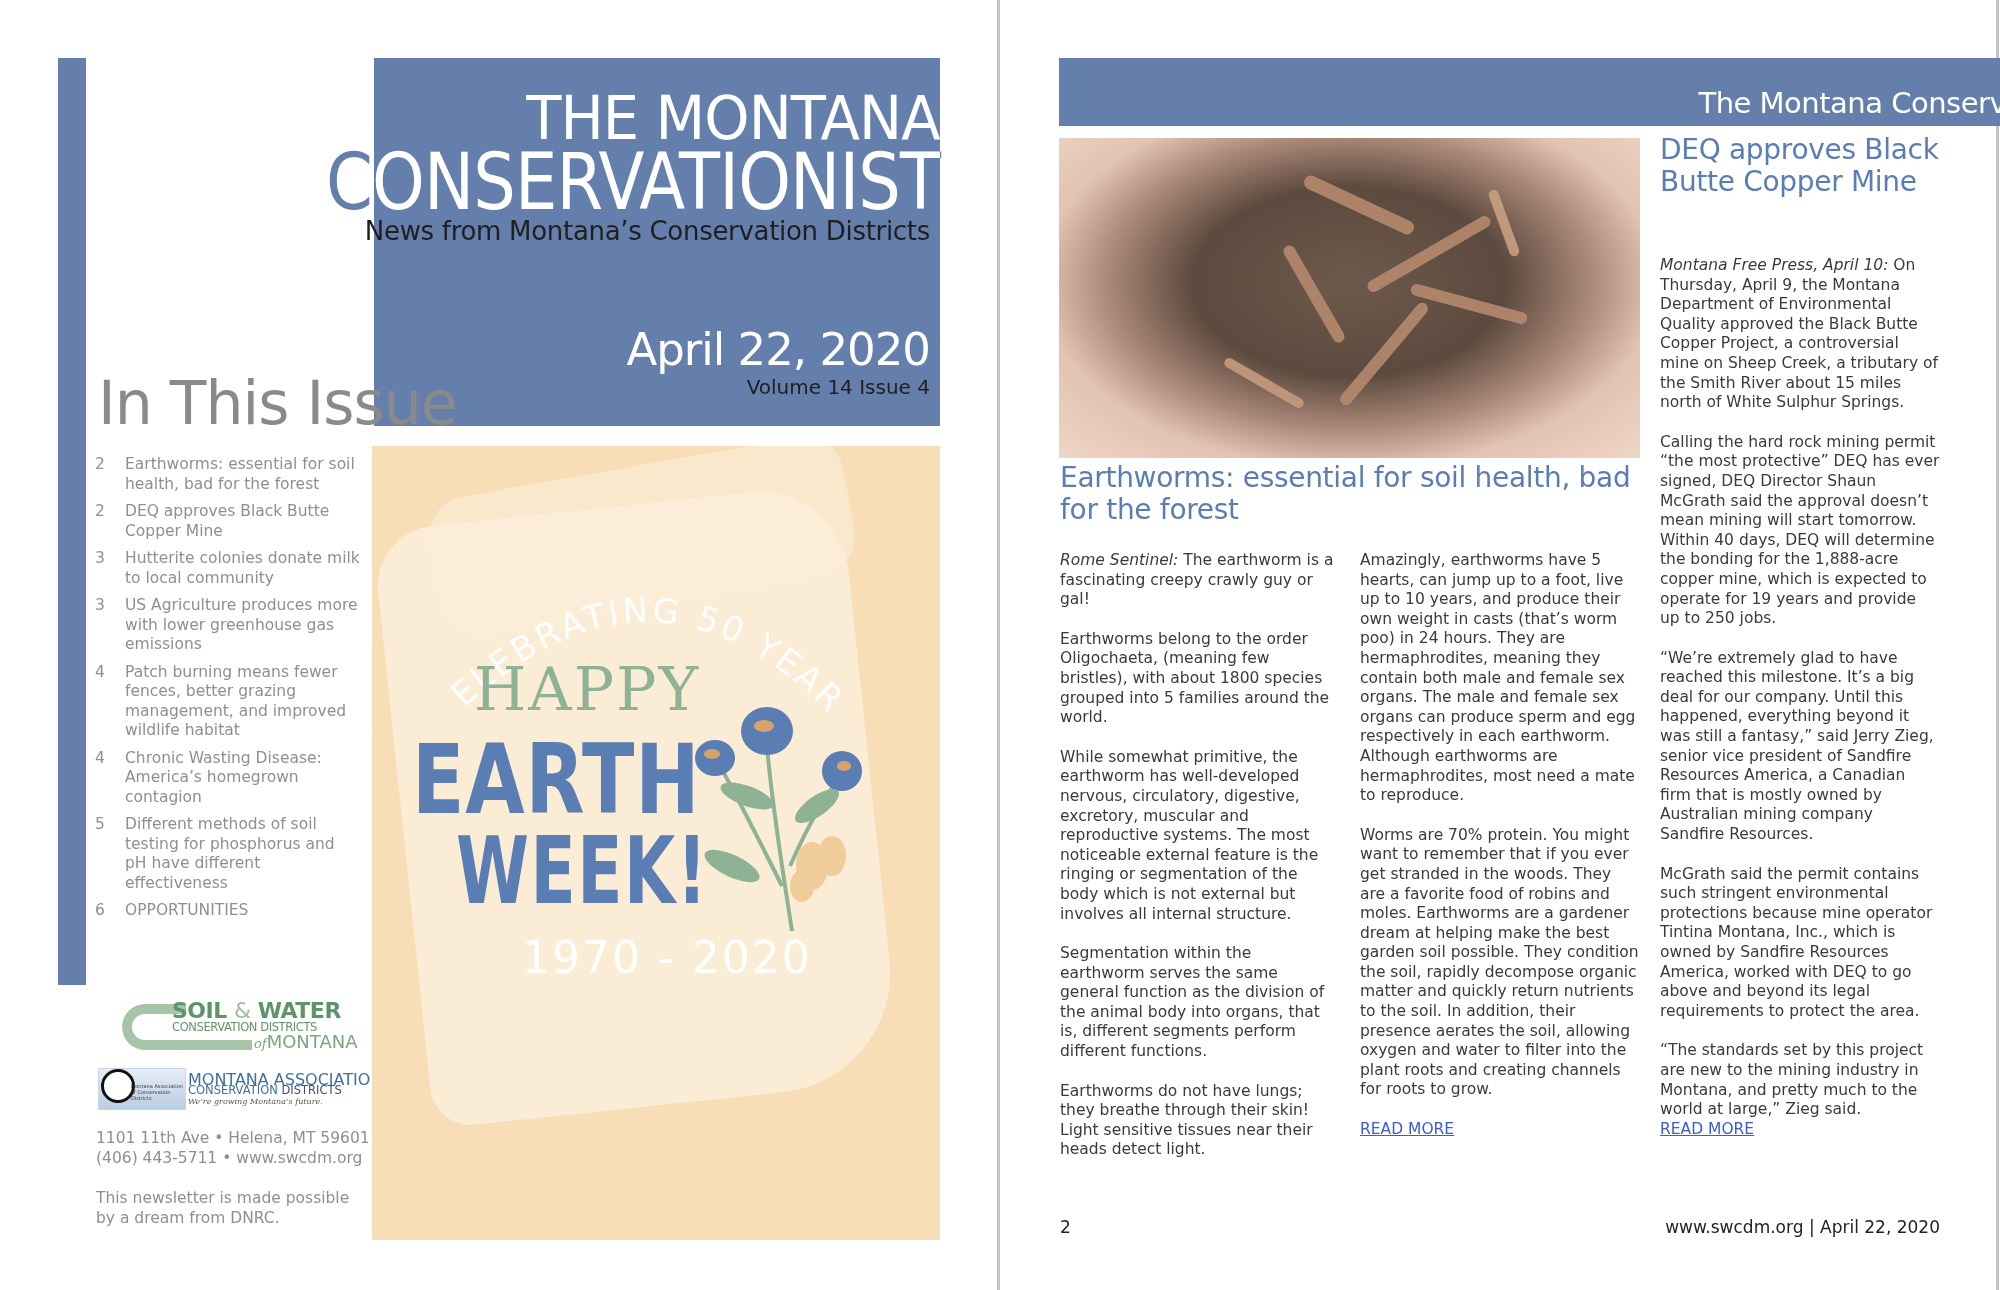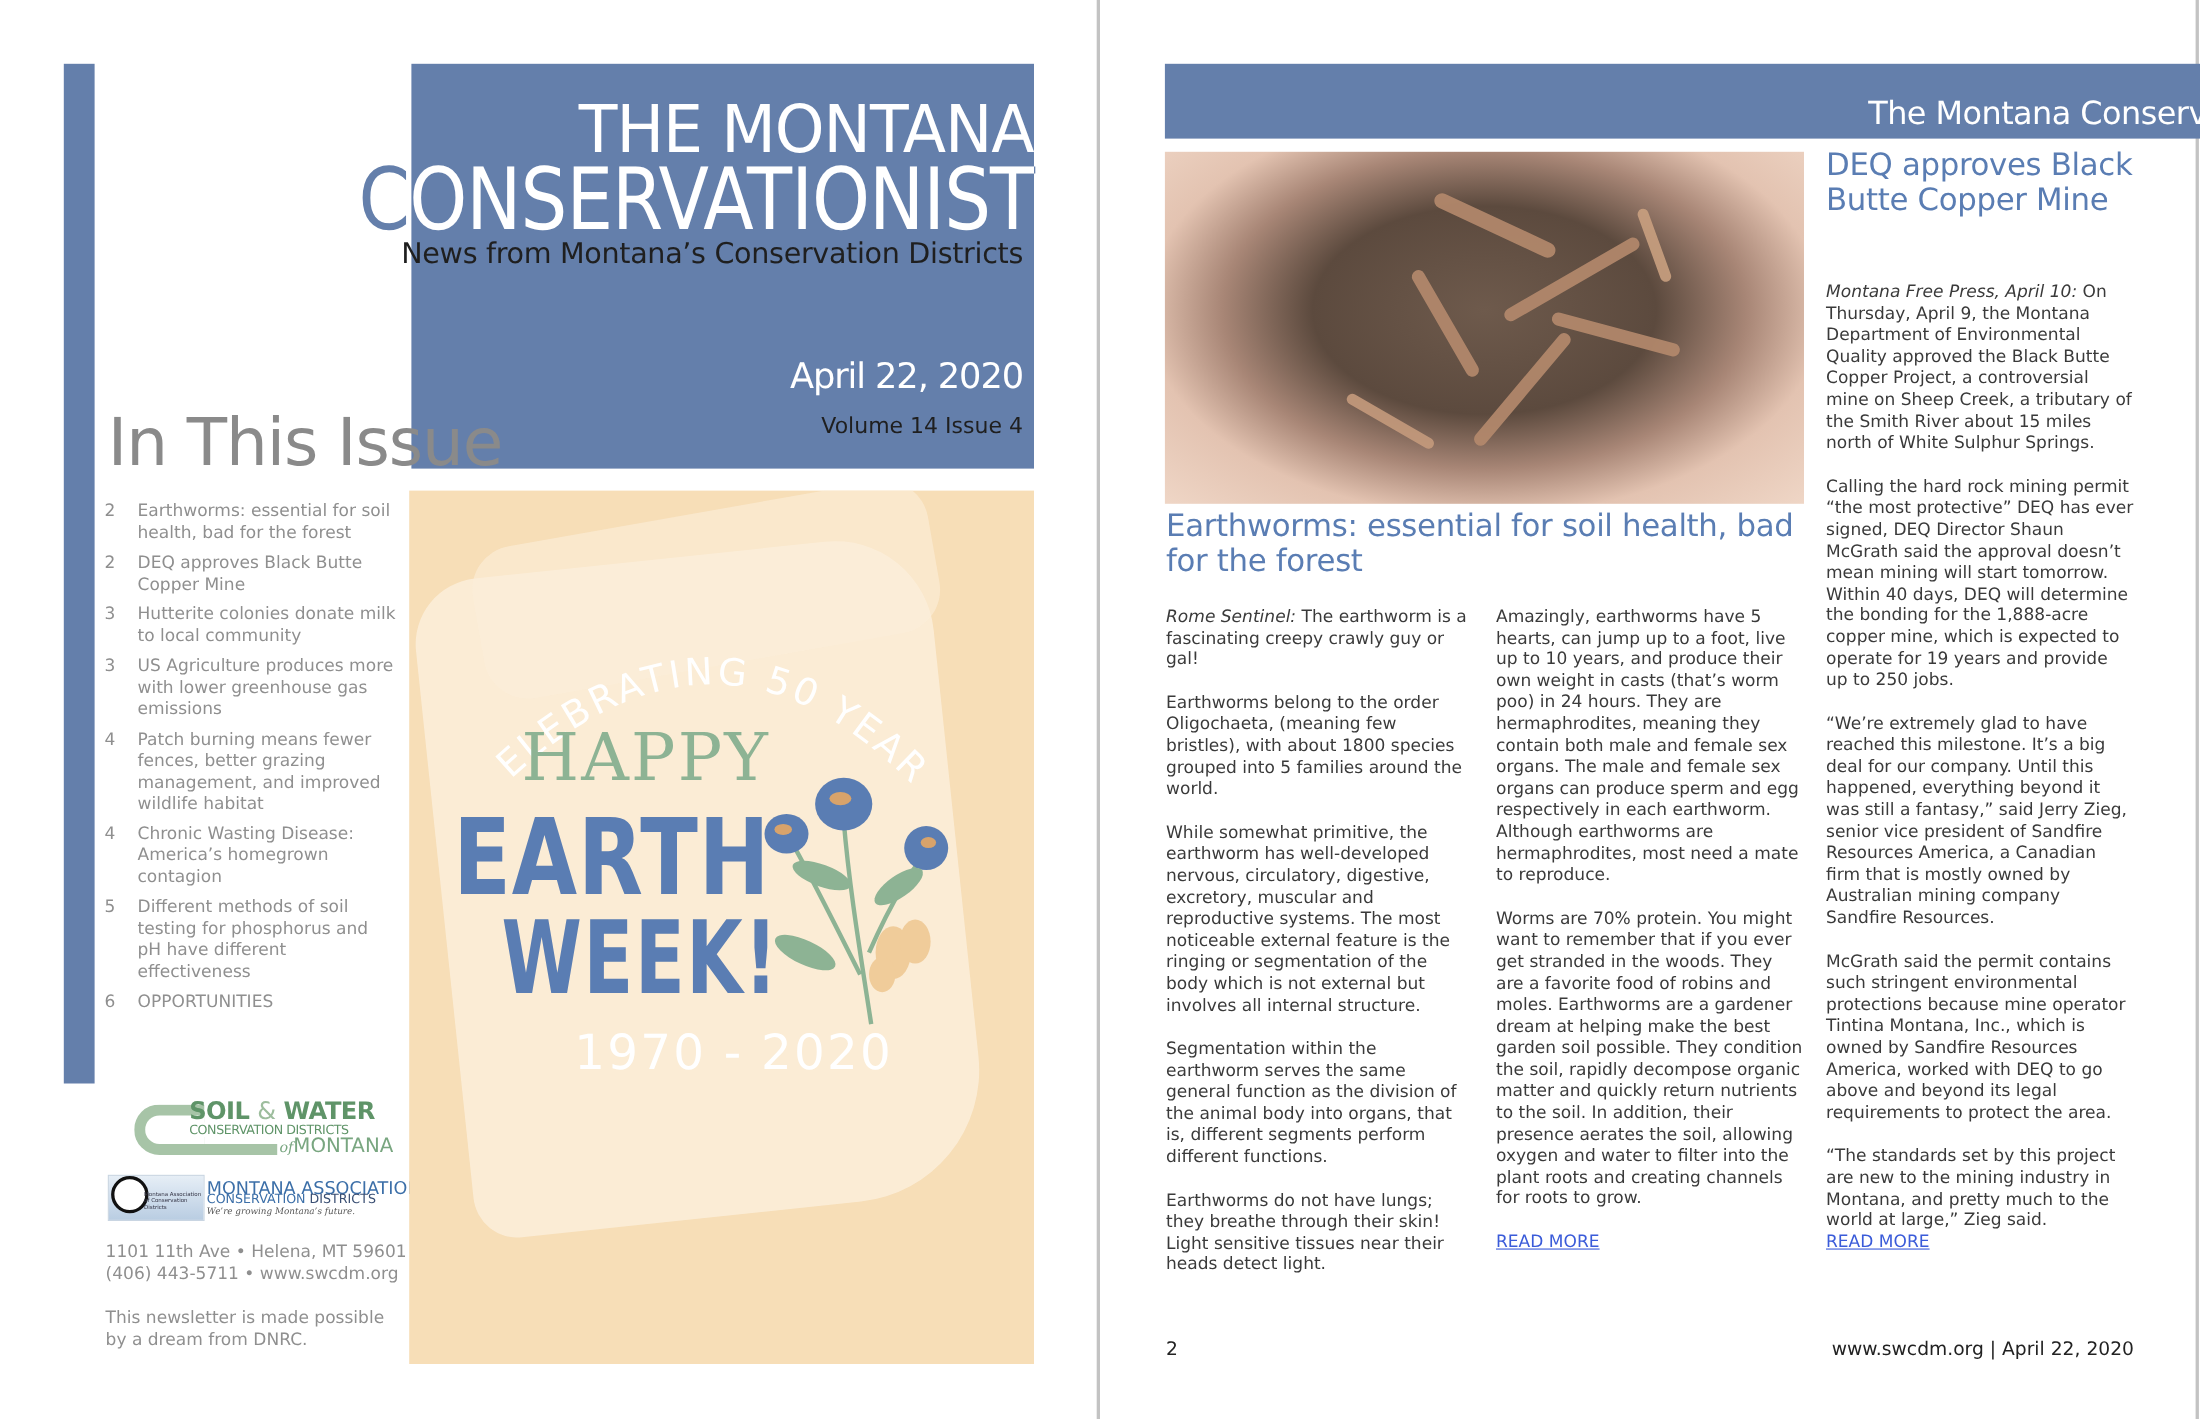--- a/index.html
+++ b/index.html
@@ -22,21 +22,21 @@
     font-family:"DejaVu Sans", sans-serif; letter-spacing:-1px;
   }
   .title-line1 { top:30px; font-size:60px; line-height:60px; transform:scaleX(0.96); transform-origin:right; }
   .title-line2 { top:84px; font-size:78px; line-height:80px; transform:scaleX(0.86); transform-origin:right; letter-spacing:-1px;}
   .title-blue { color:#647fab; }
   .title-white-clip { left:374px; top:58px; width:566px; height:180px; overflow:hidden; }
   .title-white-clip .inner { position:absolute; left:-374px; top:0; width:940px; height:180px; }
   .title-white { color:#ffffff; }
 
   .tagline { right:1070px; top:216px; font-size:26px; color:#1f1f1f; white-space:nowrap; letter-spacing:-0.3px; }
-  .cover-date { right:1070px; top:323px; font-size:32px; color:#ffffff; white-space:nowrap; letter-spacing:-1px; }
+  .cover-date { right:1070px; top:323px; font-size:45px; color:#ffffff; white-space:nowrap; letter-spacing:-1px; }
   .cover-vol { right:1070px; top:375px; font-size:20px; color:#1f1f1f; white-space:nowrap; }
 
   .in-this-issue { left:98px; top:368px; font-size:60px; color:#8a8a8a; white-space:nowrap; letter-spacing:-1px; }
 
   .toc { left:95px; top:455px; width:265px; }
   .toc-item { display:flex; margin-bottom:8px; font-size:15.5px; line-height:19.5px; color:#8f8f8f; }
   .toc-num { width:30px; flex:0 0 30px; }
   .toc-text { flex:1; }
 
   

